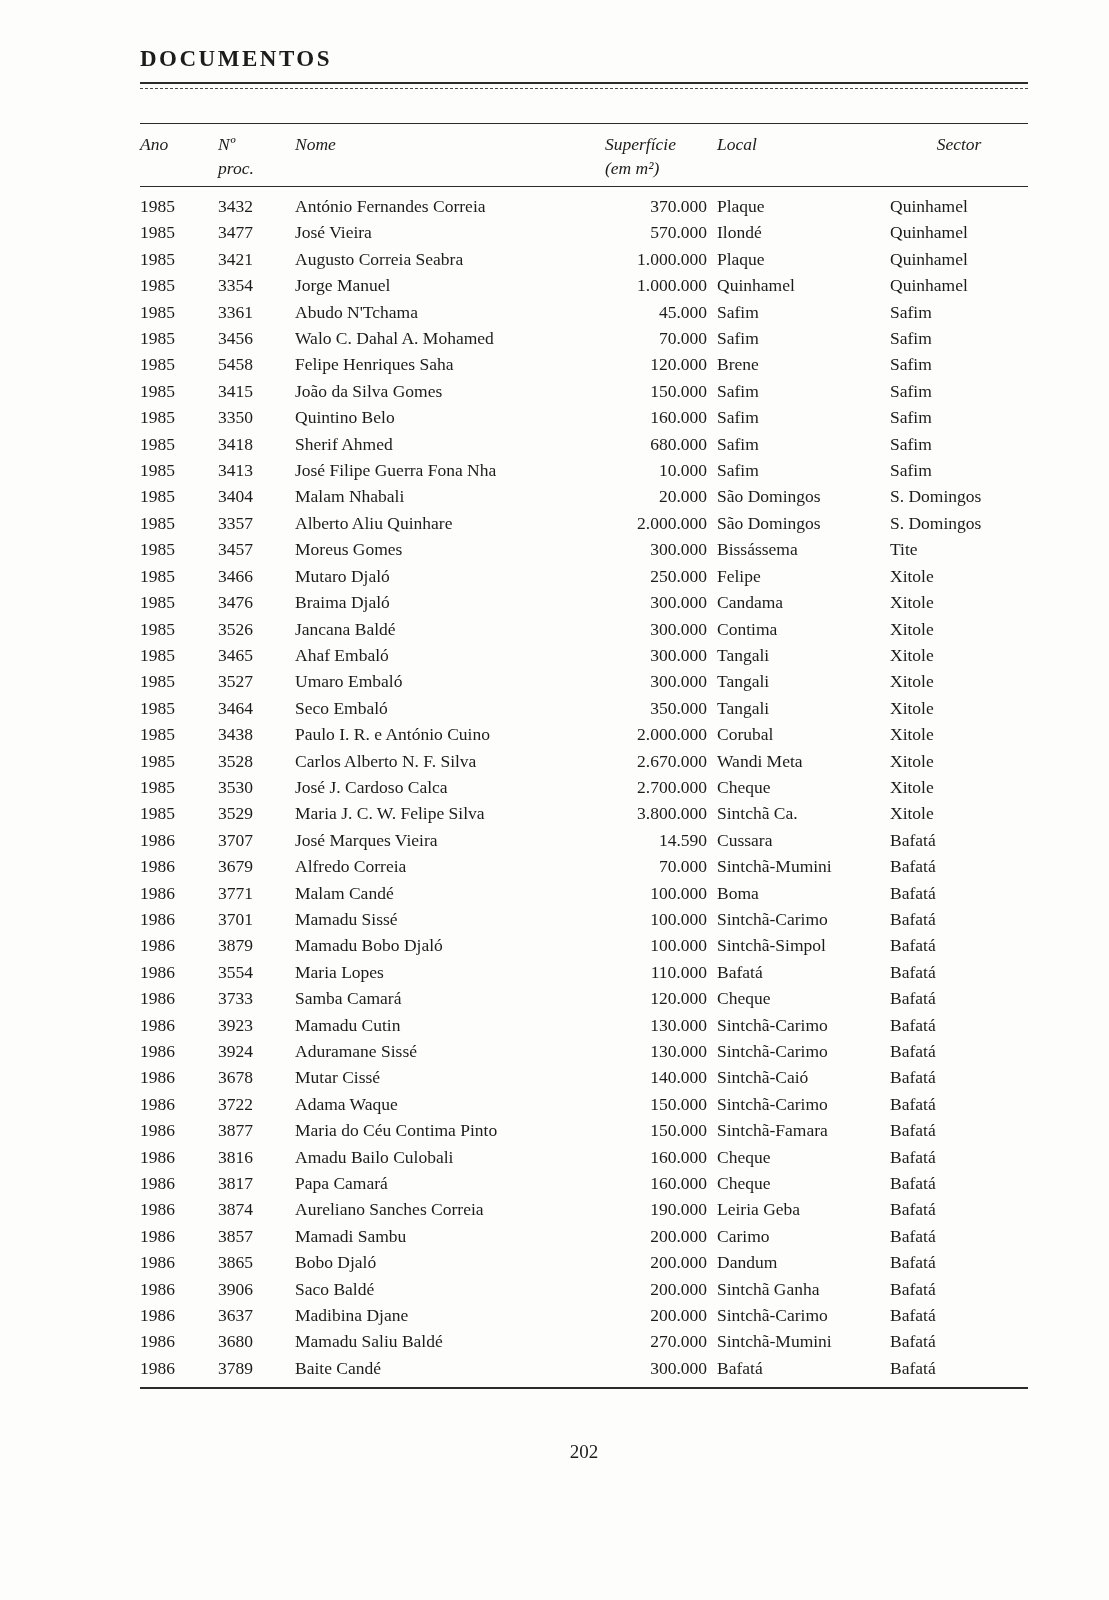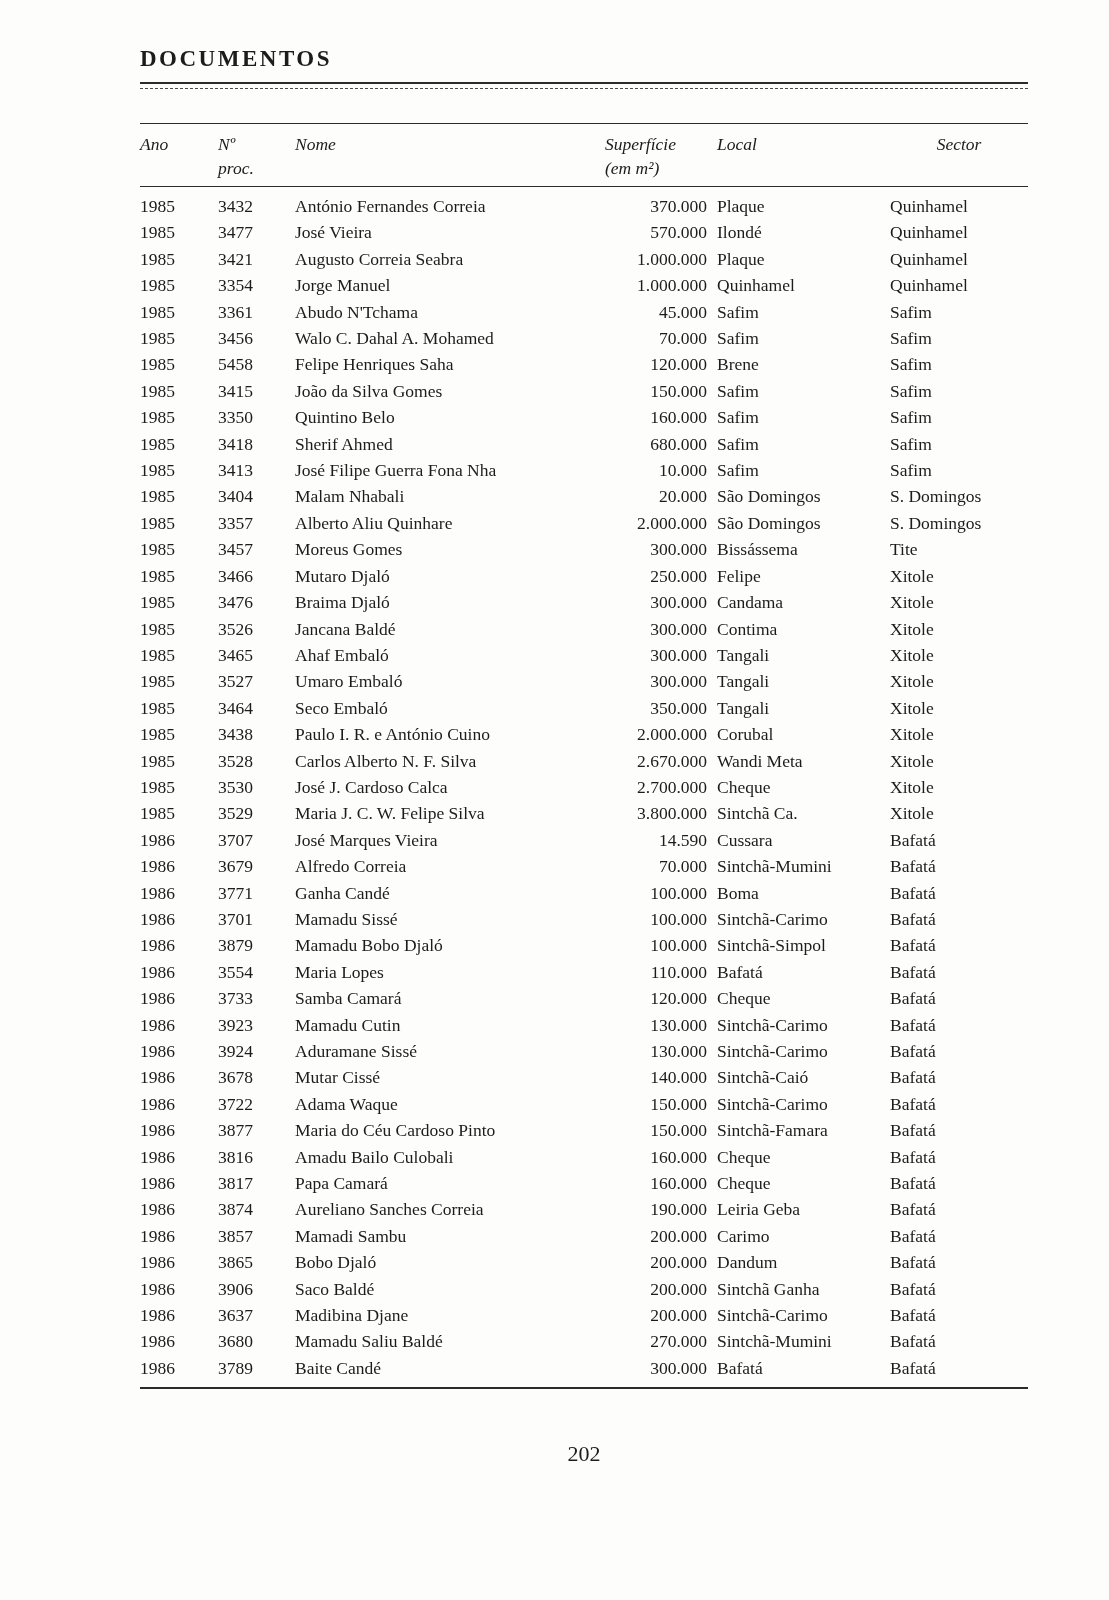--- a/index.html
+++ b/index.html
@@ -60,21 +60,21 @@
   .col-sector{ padding-left:7px; }
   .hdr-local{ padding-left:10px; }
   .hdr-sector{ padding-left:7px;text-align:center; }
   .bottom-rule{
     margin-top:6px;
     border-top:2px solid #2b2b2b;
   }
   .page-number{
     margin-top:52px;
     text-align:center;
-    font-size:22px;
+    font-size:19px;
   }
 </style>
 </head>
 <body>
 
 <div class="content">
 
   <div class="doc-title">DOCUMENTOS</div>
   <div class="title-rule"></div>
 
@@ -336,21 +336,21 @@
     <div class="c col-proc">3679</div>
     <div class="c col-nome">Alfredo Correia</div>
     <div class="c col-sup">70.000</div>
     <div class="c col-local">Sintchã-Mumini</div>
     <div class="c col-sector">Bafatá</div>
   </div>
 
   <div class="tr">
     <div class="c col-ano">1986</div>
     <div class="c col-proc">3771</div>
-    <div class="c col-nome">Ganha Candé</div>
+    <div class="c col-nome">Malam Candé</div>
     <div class="c col-sup">100.000</div>
     <div class="c col-local">Boma</div>
     <div class="c col-sector">Bafatá</div>
   </div>
 
   <div class="tr">
     <div class="c col-ano">1986</div>
     <div class="c col-proc">3701</div>
     <div class="c col-nome">Mamadu Sissé</div>
     <div class="c col-sup">100.000</div>
@@ -417,21 +417,21 @@
     <div class="c col-proc">3722</div>
     <div class="c col-nome">Adama Waque</div>
     <div class="c col-sup">150.000</div>
     <div class="c col-local">Sintchã-Carimo</div>
     <div class="c col-sector">Bafatá</div>
   </div>
 
   <div class="tr">
     <div class="c col-ano">1986</div>
     <div class="c col-proc">3877</div>
-    <div class="c col-nome">Maria do Céu Cardoso Pinto</div>
+    <div class="c col-nome">Maria do Céu Contima Pinto</div>
     <div class="c col-sup">150.000</div>
     <div class="c col-local">Sintchã-Famara</div>
     <div class="c col-sector">Bafatá</div>
   </div>
 
   <div class="tr">
     <div class="c col-ano">1986</div>
     <div class="c col-proc">3816</div>
     <div class="c col-nome">Amadu Bailo Culobali</div>
     <div class="c col-sup">160.000</div>

